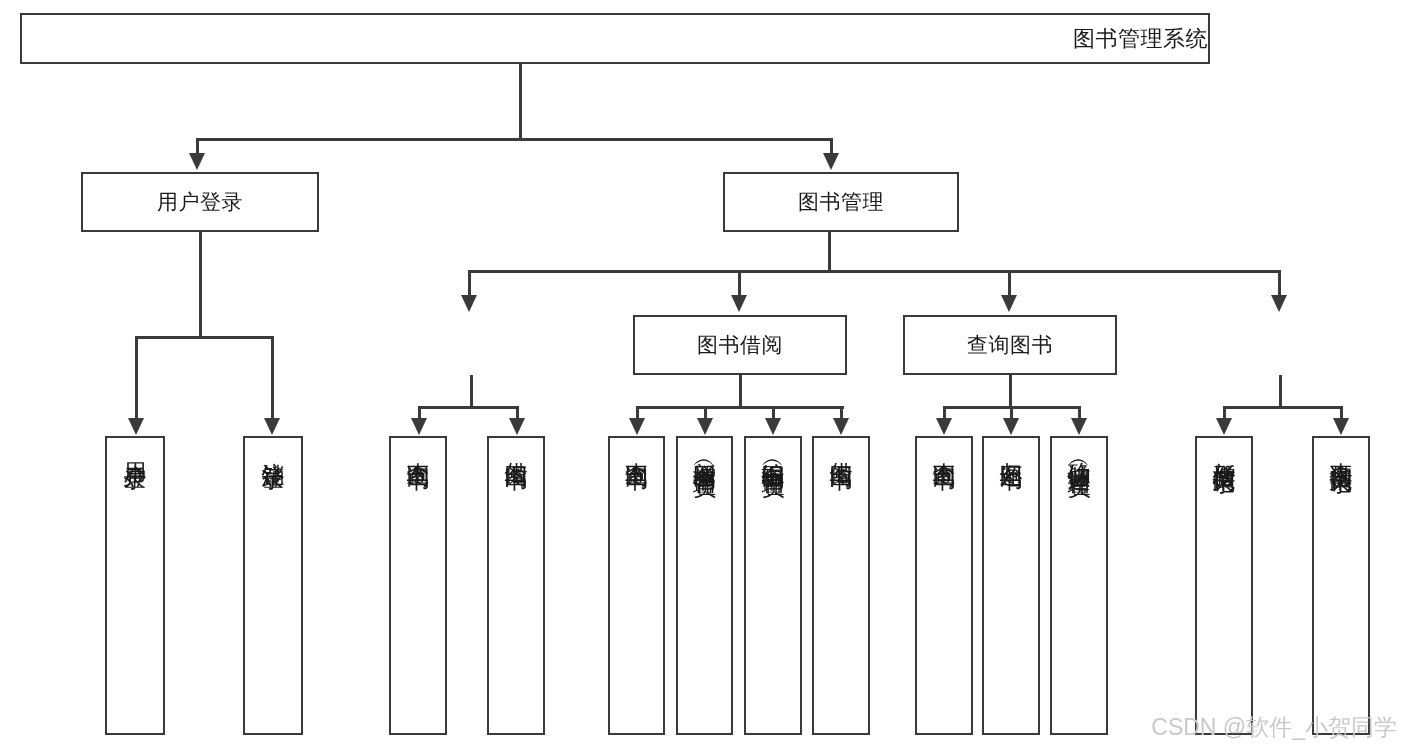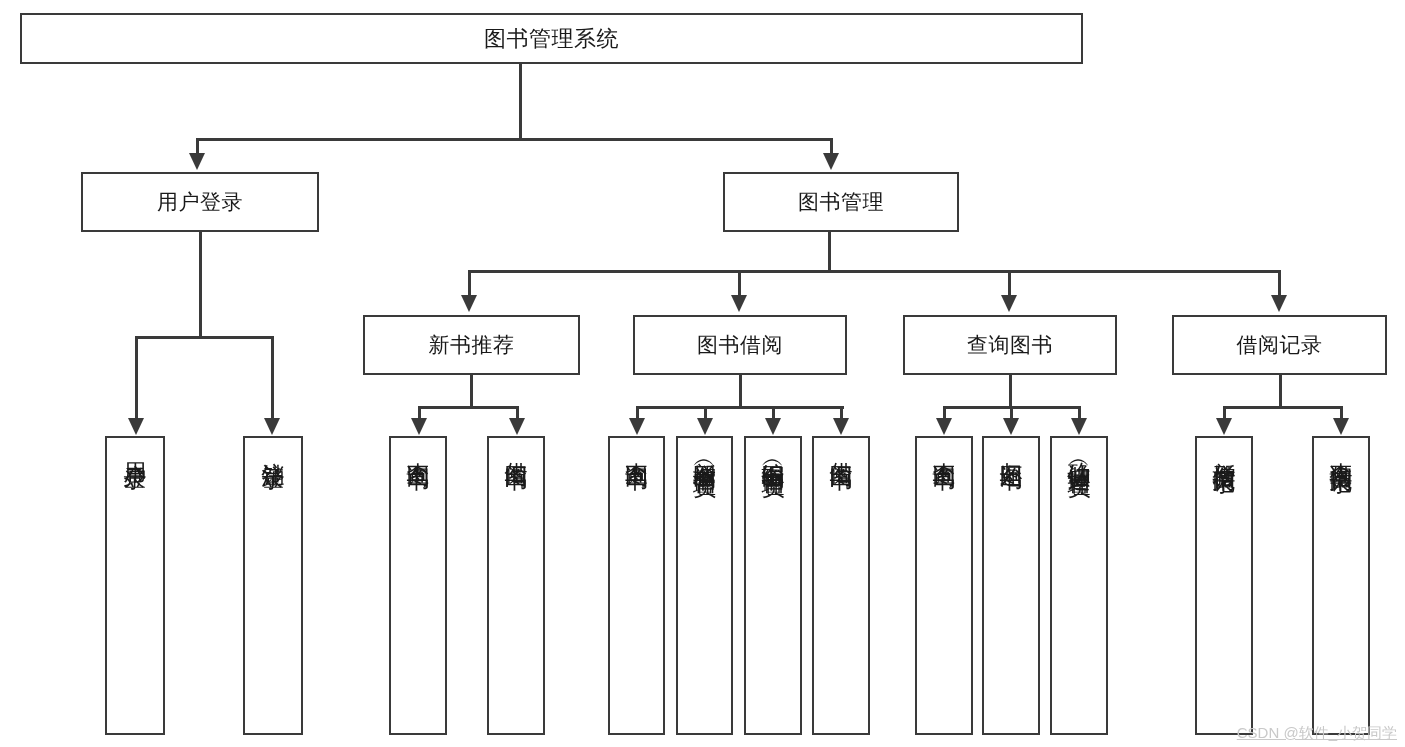--- a/index.html
+++ b/index.html
@@ -66,59 +66,52 @@
     height: 0;
     border-left: 8px solid transparent;
     border-right: 8px solid transparent;
     border-top: 17px solid #3a3a3a;
   }
   
   #watermark {
     position: absolute;
     right: 8px;
     bottom: 4px;
-    font-size: 15px;
+    font-size: 23px;
     color: #c9c9c9;
     white-space: nowrap;
     user-select: none;
-    text-decoration: underline;
   }
 </style>
 </head>
 <body>
 
 <div id="canvas">
 
-  <div class="node h-node root" style="left:20px; top:13px; width:1063px; height:51px;">
+  <div class="node h-node root" style="left:20px; top:13px; width:1190px; height:51px;justify-content:flex-end;">
     <span class="lbl">图书管理系统</span>
   </div>
 
   <div class="node h-node" style="left:81px; top:172px; width:238px; height:60px;">
     <span class="lbl">用户登录</span>
   </div>
 
   <div class="node h-node" style="left:711px; top:172px; width:236px; height:60px;margin-left:12px;">
     <span class="lbl">图书管理</span>
   </div>
 
-  <div class="node h-node" style="left:363px; top:315px; width:217px; height:60px;">
-    <span class="lbl">新书推荐</span>
-  </div>
 
   <div class="node h-node" style="left:633px; top:315px; width:214px; height:60px;text-align:center;">
     <span class="lbl">图书借阅</span>
   </div>
 
   <div class="node h-node" style="left:903px; top:315px; width:214px; height:60px;">
     <span class="lbl">查询图书</span>
   </div>
 
-  <div class="node h-node" style="left:1172px; top:315px; width:215px; height:60px;">
-    <span class="lbl">借阅记录</span>
-  </div>
 
   <div class="node leaf" style="left:105px; top:436px; width:60px; height:299px;">
     <span class="lbl">用户登录</span>
   </div>
   <div class="node leaf" style="left:243px; top:436px; width:60px; height:299px;">
     <span class="lbl">注销登录</span>
   </div>
 
   <div class="node leaf" style="left:389px; top:436px; width:58px; height:299px;">
     <span class="lbl">查询图书</span>

